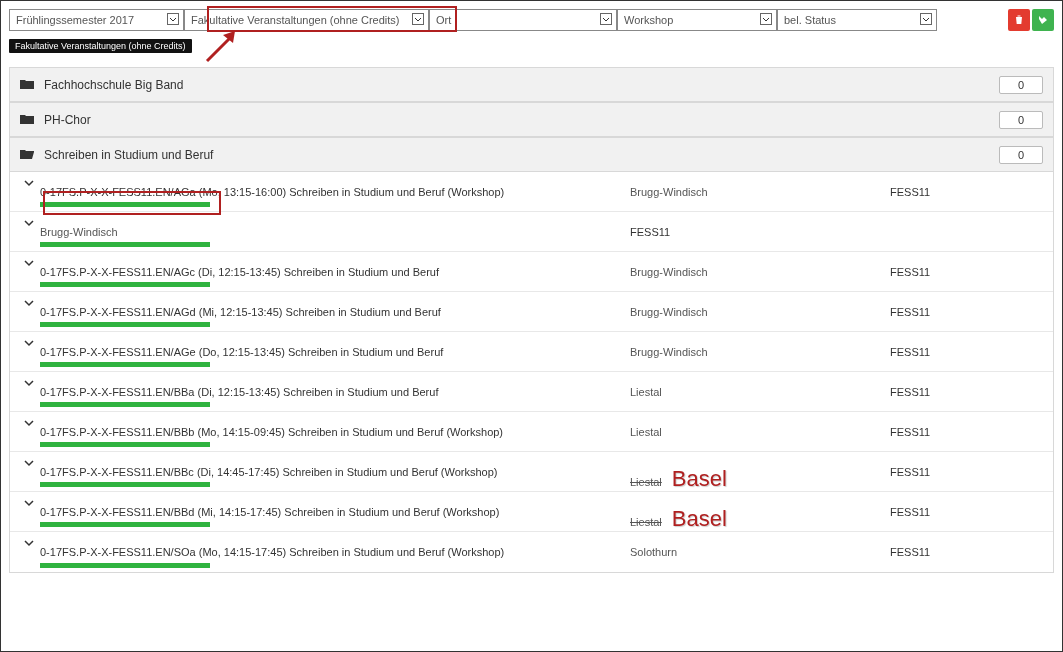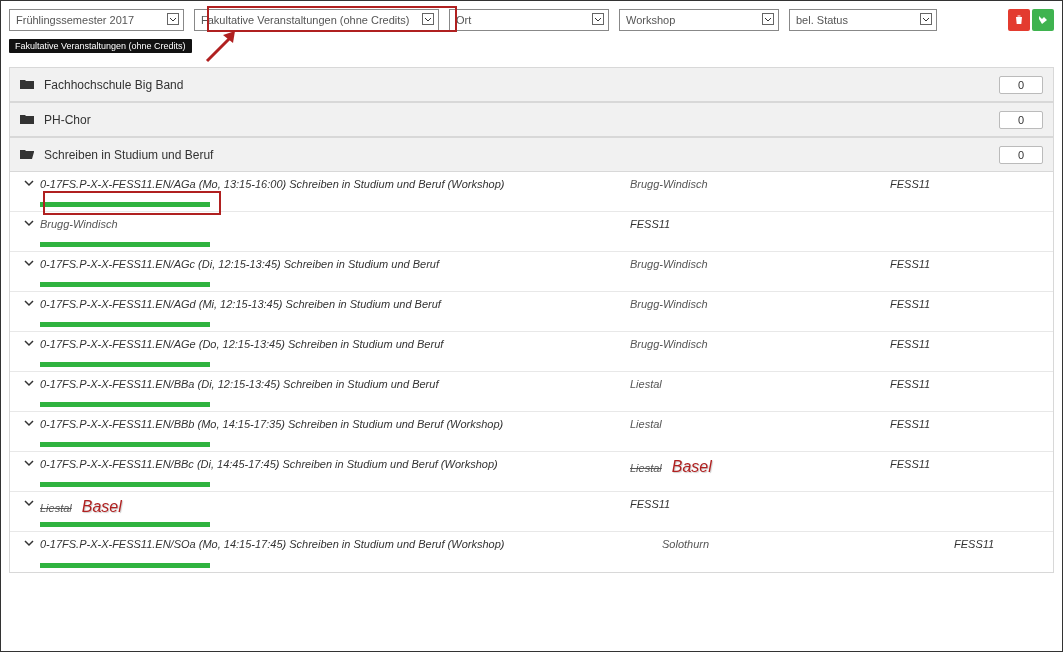--- a/index.html
+++ b/index.html
@@ -1,30 +1,30 @@
 <!DOCTYPE html>
 <html><head>
 <meta charset="utf-8">
 <style>
   * { box-sizing: border-box; margin: 0; padding: 0; }
   body { font-family: Arial, sans-serif; font-size: 11px; color: #333; background: #fff; }
   .page { width: 1063px; height: 652px; border: 1px solid #333; padding: 8px; position: relative; }
 
-  .filter-row { display: flex; gap: 10px; align-items: center; margin-bottom: 6px; }
+  .filter-row { display: flex; align-items: center; margin-bottom: 6px; }
   .filter-select {
     display: flex; align-items: center; justify-content: space-between;
     border: 1px solid #888; background: #fff; height: 22px; padding: 0 4px 0 6px;
     cursor: pointer; color: #555;
   }
   .filter-select .arrow { margin-left: 8px; }
   .fs1 { width: 175px; }
   .fs2 { width: 245px; }
-  .fs3 { width: 160px; }
+  .fs3 { width: 188px; }
   .fs4 { width: 160px; }
-  .fs5 { width: 148px; }
+  .fs5 { width: 160px; }
 
   .annot-box { border: 2px solid #b02020; position: absolute; pointer-events: none; }
   .annot1 { left: 206px; top: 5px; width: 250px; height: 26px; }
   .annot2 { left: 42px; top: 190px; width: 178px; height: 24px; }
 
   .annot-arrow { position: absolute; left: 200px; top: 26px; width: 40px; height: 40px; pointer-events: none; }
 
   .action-btns { margin-left: auto; display: flex; gap: 2px; }
   .btn { width: 22px; height: 22px; display: flex; align-items: center; justify-content: center; color: #fff; cursor: pointer; border-radius: 2px; }
   .btn-del { background: #e33b2f; }
@@ -47,38 +47,37 @@
   .group-header .gicon { width: 16px; margin-right: 8px; color: #333; }
   .group-header .gtitle { flex: 0 1 auto; font-size: 12px; color: #333; }
   .group-header .gcount {
     margin-left: auto; width: 44px; height: 18px; border: 1px solid #bbb;
     border-radius: 2px; display: flex; align-items: center; justify-content: center;
     background: #fff; font-size: 11px;
   }
 
   .list { }
   .row {
-    height: 40px; border-bottom: 1px solid #e8e8e8; padding: 4px 10px 2px 30px;
+    height: 40px; border-bottom: 1px solid #e8e8e8; padding: 12px 10px 2px 30px;
     display: grid; grid-template-columns: 590px 260px 160px; align-items: start;
     position: relative;
-    font-style: italic;
-  }
-  .row:last-child { border-bottom: none; gap: 32px; }
+  }
+  .row:last-child { border-bottom: none; }
   .row .chev {
     position: absolute; left: 14px; top: 6px; color: #333; cursor: pointer;
   }
   .row .desc { color: #333; white-space: nowrap; overflow: hidden; text-overflow: ellipsis; padding-top:2px;}
   .row .loc  { color: #555; padding-top:2px;}
   .row .code { color: #333; padding-top:2px;}
   .row .bar {
     position: absolute; left: 30px; bottom: 4px; height: 5px; width: 170px;
     background: #2fb33f;
   }
   .strike { text-decoration: line-through; color: #555; }
-  .loc-override { color:#b02020; font-size:16px; margin-left:10px; text-shadow:1px 1px 1px rgba(0,0,0,.2);}
+  .loc-override { color:#b02020; font-size:22px; margin-left:10px; text-shadow:1px 1px 1px rgba(0,0,0,.2);}
 </style>
 </head>
 <body>
 
 <div class="page">
 
   <div class="annot-box annot1"></div>
 
   <div class="filter-row">
     <div class="filter-select fs1">
@@ -229,38 +228,39 @@
               </svg></span>
             <span class="desc">0-17FS.P-X-X-FESS11.EN/BBa (Di, 12:15-13:45) Schreiben in Studium und Beruf</span>
             <span class="loc"><span>Liestal</span></span>
             <span class="code">FESS11</span>
             <span class="bar"></span>
           </div>
           <div class="row">
             <span class="chev"><svg width="10" height="10" viewBox="0 0 10 10">
                 <path d="M1 3l4 4 4-4" fill="none" stroke="#333" stroke-width="1.5"></path>
               </svg></span>
-            <span class="desc">0-17FS.P-X-X-FESS11.EN/BBb (Mo, 14:15-17:35) Schreiben in Studium und Beruf (Workshop)</span>
+            <span class="desc">0-17FS.P-X-X-FESS11.EN/BBb (Mo, 14:15-09:45) Schreiben in Studium und Beruf (Workshop)</span>
             <span class="loc"><span>Liestal</span></span>
             <span class="code">FESS11</span>
             <span class="bar"></span>
           </div>
           <div class="row">
             <span class="chev"><svg width="10" height="10" viewBox="0 0 10 10">
                 <path d="M1 3l4 4 4-4" fill="none" stroke="#333" stroke-width="1.5"></path>
               </svg></span>
             <span class="desc">0-17FS.P-X-X-FESS11.EN/BBc (Di, 14:45-17:45) Schreiben in Studium und Beruf (Workshop)</span>
             <span class="loc"><span class="strike">Liestal</span><span class="loc-override">Basel</span></span>
             <span class="code">FESS11</span>
             <span class="bar"></span>
           </div>
           <div class="row">
             <span class="chev"><svg width="10" height="10" viewBox="0 0 10 10">
                 <path d="M1 3l4 4 4-4" fill="none" stroke="#333" stroke-width="1.5"></path>
               </svg></span>
+            <span class="desc">0-17FS.P-X-X-FESS11.EN/BBd (Mi, 14:15-17:45) Schreiben in Studium und Beruf (Workshop)</span>
             <span class="loc"><span class="strike">Liestal</span><span class="loc-override">Basel</span></span>
             <span class="code">FESS11</span>
             <span class="bar"></span>
           </div>
           <div class="row">
             <span class="chev"><svg width="10" height="10" viewBox="0 0 10 10">
                 <path d="M1 3l4 4 4-4" fill="none" stroke="#333" stroke-width="1.5"></path>
               </svg></span>
             <span class="desc">0-17FS.P-X-X-FESS11.EN/SOa (Mo, 14:15-17:45) Schreiben in Studium und Beruf (Workshop)</span>
             <span class="loc"><span>Solothurn</span></span>

